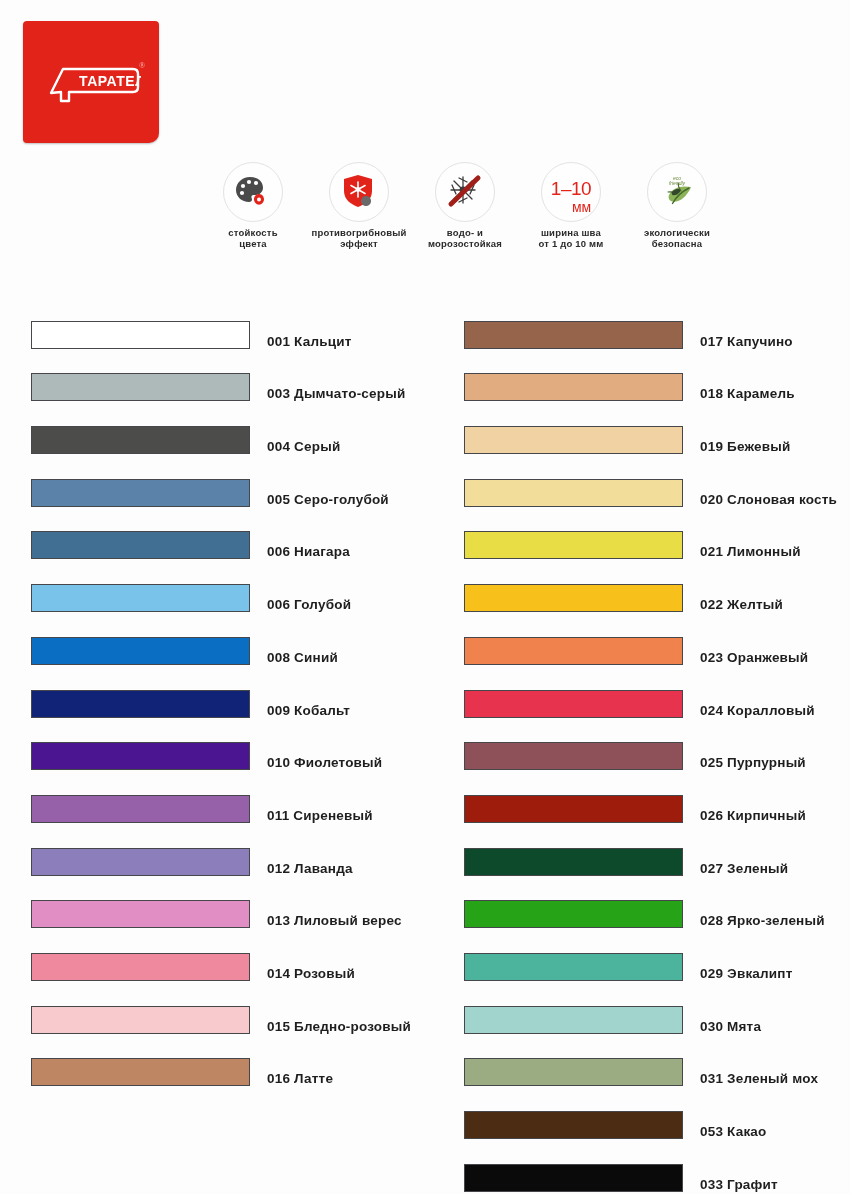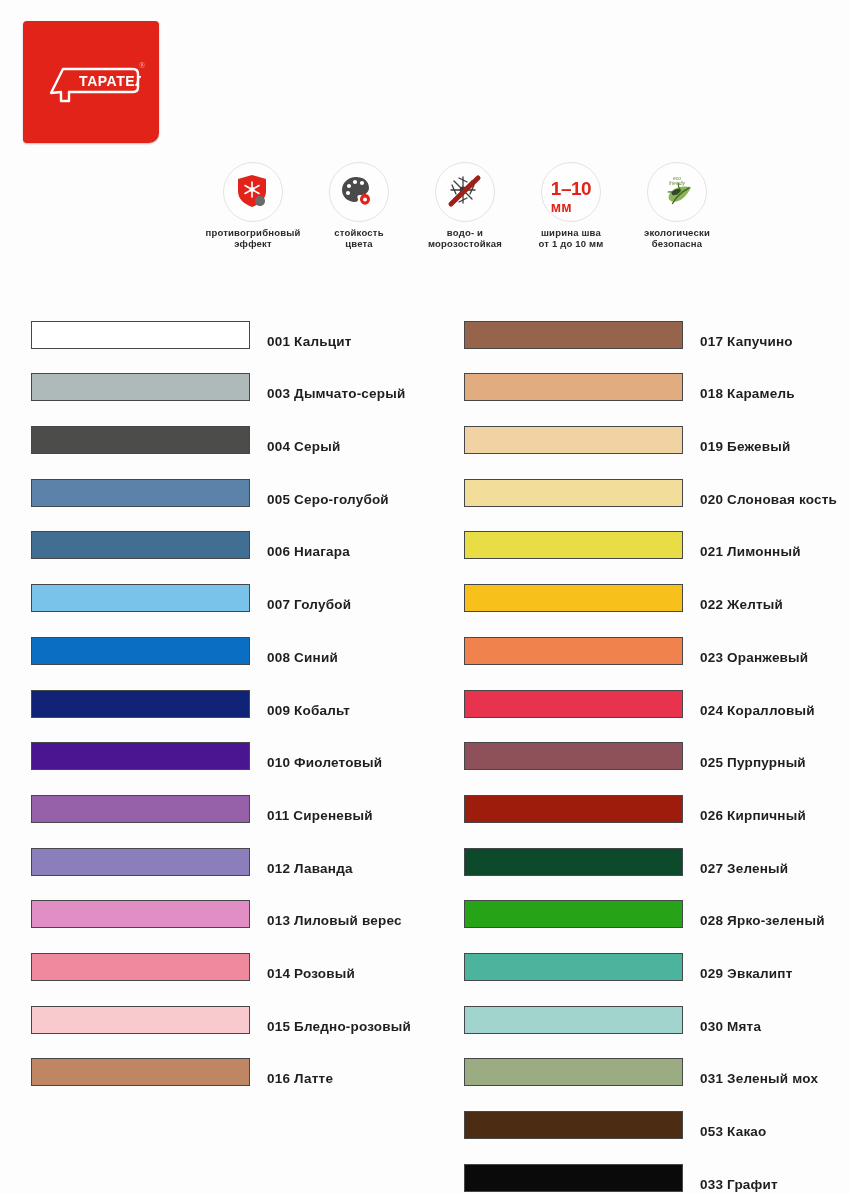--- a/index.html
+++ b/index.html
@@ -104,24 +104,24 @@
     margin-top:5px;
     text-align:center;
     font-family:"Liberation Sans Narrow","Liberation Sans",sans-serif;
     font-size:9.5px;
     line-height:11px;
     font-weight:bold;
     color:#2b2b2b;
     letter-spacing:.2px;
   }
   .mm-text{
-    text-align:left;
+    text-align:right;
     color:#e2231a;
     font-family:"Liberation Sans Narrow","Liberation Sans",sans-serif;
-    font-weight:bold;
+    font-weight:normal;
     line-height:1;
     margin-top:8px;
   }
   .mm-top{font-size:19px;letter-spacing:-.5px;}
   .mm-bot{font-size:14px;margin-top:2px;}
 
   
   .palette{
     position:absolute;
     left:0;top:296px;
@@ -170,55 +170,55 @@
           <path d="M8 30 L20 6 L90 6 Q95 6 95 11 L95 24 Q95 29 90 29 L26 29 L26 38 L18 38 L18 29 Z" fill="none" stroke="#ffffff" stroke-width="2.4" stroke-linejoin="round"></path>
           <text x="36" y="23" font-family="Liberation Sans, sans-serif" font-size="14" font-weight="bold" fill="#ffffff" letter-spacing="0.5">ТАРАТЕЛИ</text>
         </svg>
       </div>
       <span class="logo-reg">®</span>
     </div>
 
   </div>
 
   <div class="features">
+
+    <div class="feature">
+      <div class="feature-circle">
+        <svg width="40" height="36" viewBox="0 0 40 36">
+          <path d="M17 3C9 3 3 9 3 16c0 7 6 12 13 12 2 0 3-1 3-2.5 0-1-.6-1.6-.6-2.6 0-1 .8-1.9 2-1.9h2.4c4 0 7.2-3.2 7.2-7.2C30 7 24.3 3 17 3z" fill="#4a4a4a"></path>
+          <circle cx="10" cy="12" r="2.1" fill="#fff"></circle>
+          <circle cx="16" cy="8" r="2.1" fill="#fff"></circle>
+          <circle cx="23" cy="9" r="2.1" fill="#fff"></circle>
+          <circle cx="9" cy="19" r="2.1" fill="#fff"></circle>
+          <path d="M26 20c2.6 0 5 2.2 5 5.3 0 3-2.4 5.4-5 5.4s-5-2.4-5-5.4c0-3.1 2.4-5.3 5-5.3z" fill="#e2231a"></path>
+          <circle cx="26" cy="25.5" r="2" fill="#fff"></circle>
+        </svg>
+      </div>
+      <div class="feature-label">
+        <span>стойкость</span><br>
+        <span>цвета</span>
+      </div>
+    </div>
 
     <div class="feature">
       <div class="feature-circle">
         <svg width="38" height="40" viewBox="0 0 38 40">
           <path d="M18 3 L32 7 V19c0 8-6 13-14 16C10 32 4 27 4 19V7z" fill="#e2231a"></path>
           <g stroke="#fff" stroke-width="1.6" stroke-linecap="round">
             <line x1="18" y1="10" x2="18" y2="25"></line>
             <line x1="11" y1="13.5" x2="25" y2="21.5"></line>
             <line x1="25" y1="13.5" x2="11" y2="21.5"></line>
           </g>
           <circle cx="18" cy="17.5" r="2.4" fill="#fff"></circle>
           <path d="M26 24c3 0 5 2.3 5 5 0 2.8-2 5-5 5s-5-2.2-5-5c0-2.7 2-5 5-5z" fill="#6a6a6a"></path>
         </svg>
       </div>
       <div class="feature-label">
         <span>противогрибновый</span><br>
         <span>эффект</span>
-      </div>
-    </div>
-
-    <div class="feature">
-      <div class="feature-circle">
-        <svg width="40" height="36" viewBox="0 0 40 36">
-          <path d="M17 3C9 3 3 9 3 16c0 7 6 12 13 12 2 0 3-1 3-2.5 0-1-.6-1.6-.6-2.6 0-1 .8-1.9 2-1.9h2.4c4 0 7.2-3.2 7.2-7.2C30 7 24.3 3 17 3z" fill="#4a4a4a"></path>
-          <circle cx="10" cy="12" r="2.1" fill="#fff"></circle>
-          <circle cx="16" cy="8" r="2.1" fill="#fff"></circle>
-          <circle cx="23" cy="9" r="2.1" fill="#fff"></circle>
-          <circle cx="9" cy="19" r="2.1" fill="#fff"></circle>
-          <path d="M26 20c2.6 0 5 2.2 5 5.3 0 3-2.4 5.4-5 5.4s-5-2.4-5-5.4c0-3.1 2.4-5.3 5-5.3z" fill="#e2231a"></path>
-          <circle cx="26" cy="25.5" r="2" fill="#fff"></circle>
-        </svg>
-      </div>
-      <div class="feature-label">
-        <span>стойкость</span><br>
-        <span>цвета</span>
       </div>
     </div>
 
     <div class="feature">
       <div class="feature-circle">
         <svg width="40" height="38" viewBox="0 0 40 38">
           <g stroke="#3b3b3b" stroke-width="1.3" stroke-linecap="round">
             <line x1="18" y1="4" x2="18" y2="30"></line>
             <line x1="6" y1="17" x2="30" y2="17"></line>
             <line x1="9" y1="8" x2="27" y2="26"></line>
@@ -288,21 +288,21 @@
         <div class="swatch-row">
           <div class="swatch" style="background: rgb(91, 131, 169);"></div>
           <div class="swatch-name">005 Серо-голубой</div>
         </div>
         <div class="swatch-row">
           <div class="swatch" style="background: rgb(65, 111, 147);"></div>
           <div class="swatch-name">006 Ниагара</div>
         </div>
         <div class="swatch-row">
           <div class="swatch" style="background: rgb(121, 195, 234);"></div>
-          <div class="swatch-name">007 Голубой</div>
+          <div class="swatch-name">006 Голубой</div>
         </div>
         <div class="swatch-row">
           <div class="swatch" style="background: rgb(10, 111, 194);"></div>
           <div class="swatch-name">008 Синий</div>
         </div>
         <div class="swatch-row">
           <div class="swatch" style="background: rgb(17, 35, 119);"></div>
           <div class="swatch-name">009 Кобальт</div>
         </div>
         <div class="swatch-row">

